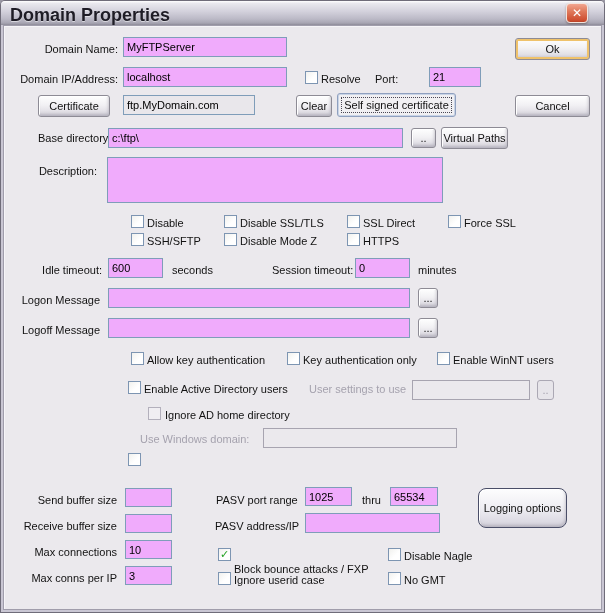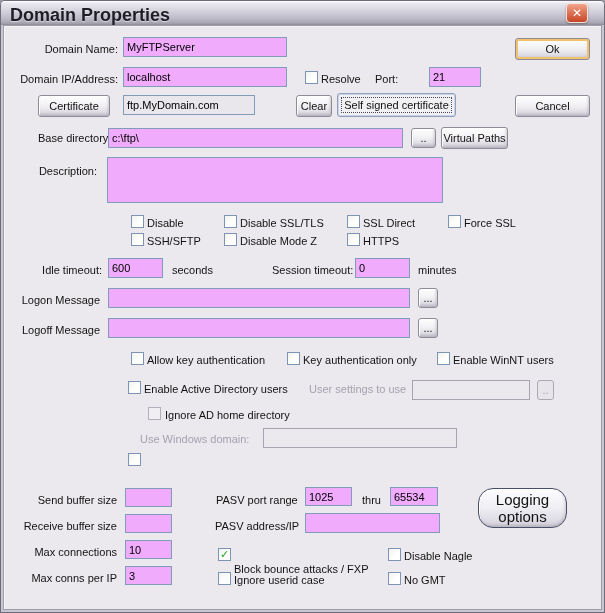--- a/index.html
+++ b/index.html
@@ -27,21 +27,21 @@
   textarea.inp{resize:none;padding:2px 3px;}
   .btn{position:absolute;border:1px solid #8D8B95;border-radius:3px;font-size:11px;color:#111;
        background:linear-gradient(#FEFEFE,#F2F1F4 45%,#DEDCE3 85%,#CFCDD6);
        box-shadow:inset 1px 1px 0 #fff, inset -1px -2px 3px rgba(150,148,162,.45);
        text-align:center;cursor:default;padding:0;}
   .btn.default{box-shadow:inset 0 0 0 2px #EFC26B, inset -1px -2px 3px rgba(150,148,162,.35);}
   .btn.focusdot{border:1px solid #8FA0BF;background:#F1F0F3;
        box-shadow:inset 0 0 0 1px #C9D4E6;}
   .btn.focusdot::after{content:"";position:absolute;left:3px;right:3px;top:3px;bottom:3px;
        border:1px dotted #4A4854;}
-  .btn.big{border:1px solid #4A4E68;border-radius:15px;font-size:15px;
+  .btn.big{border:1px solid #4A4E68;border-radius:8px;font-size:11px;
        background:linear-gradient(#FDFDFE,#EFEEF3 50%,#DAD8E1 90%,#CFCDD6);text-align:center;}
   .btn.off{color:#A5A2AE;border-color:#ABA8B4;background:#E7E5EA;box-shadow:none;}
   .cb{position:absolute;width:13px;height:13px;border:1px solid #7D95B2;
        background:linear-gradient(135deg,#F1F1EE,#FFFFFF 60%);font-size:11px;line-height:11px;
        text-align:center;color:#23A223;font-weight:bold;}
   .cb.off{border-color:#B3B0BC;background:#F0EEF2;}
   .cblbl{position:absolute;font-size:11px;color:#121212;line-height:14px;white-space:nowrap;}
 </style>
 </head>
 <body>

